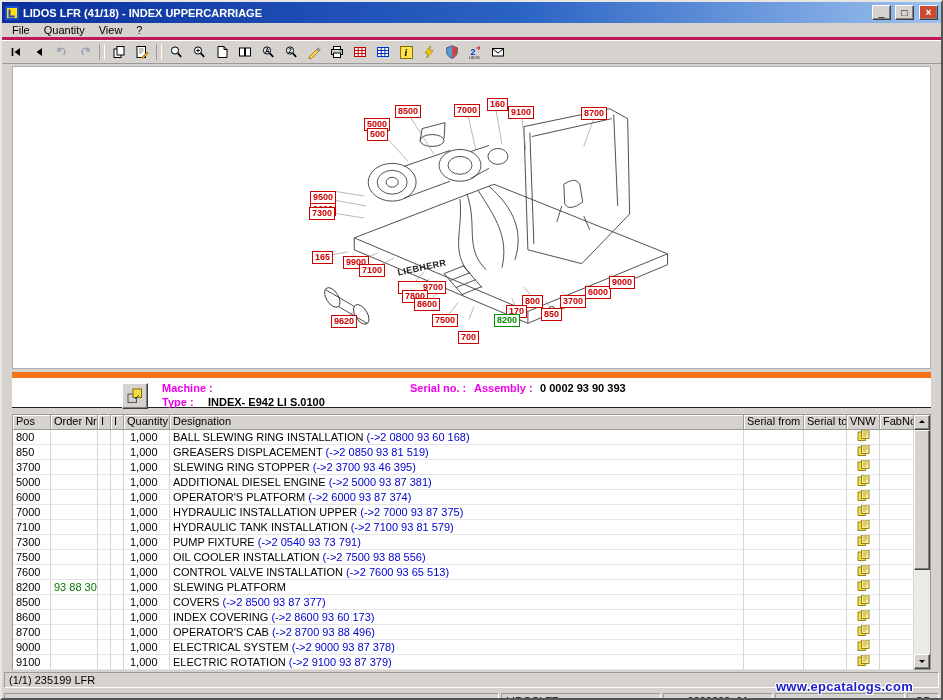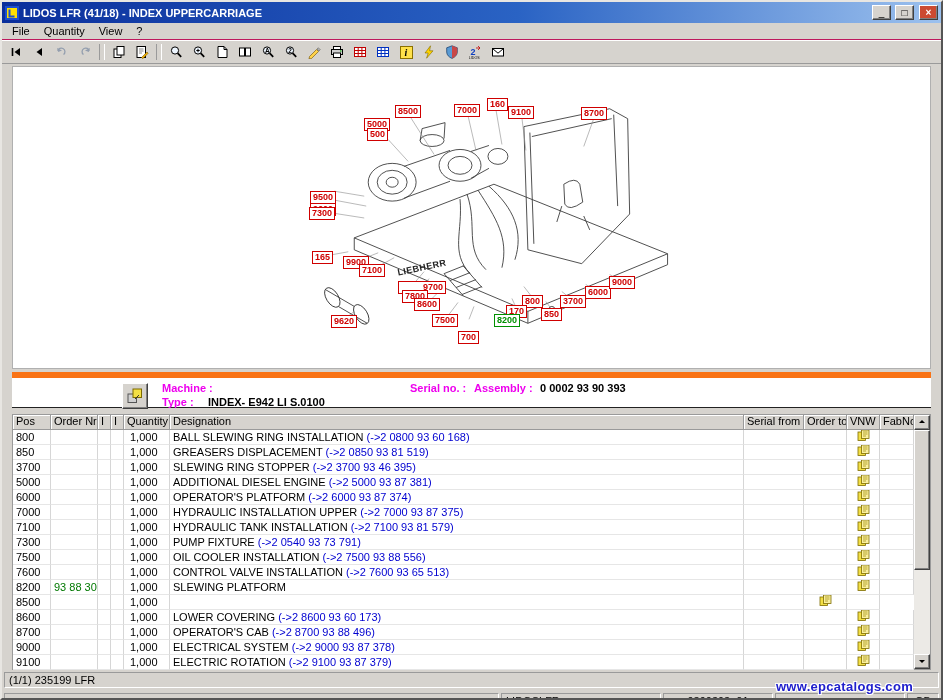--- a/index.html
+++ b/index.html
@@ -11,21 +11,21 @@
   
   .titlebar { flex:0 0 21px; background:linear-gradient(90deg,#0b2f9c 0%,#2a63c4 55%,#9cc1ee 100%);
     display:flex; align-items:center; gap:4px; padding:0 3px; }
   .title-text { flex:1; color:#fff; font-size:11px; font-weight:bold; white-space:nowrap; overflow:hidden; }
   .ctrl { width:19px; height:15px; background:#d6d3ce; border:1px solid; border-color:#fff #404040 #404040 #fff;
     box-shadow:inset -1px -1px 0 #808080; font-size:10px; line-height:12px; text-align:center; color:#000;
     padding:0; font-family:inherit; }
   .ctrl.close { background:#cc4a31; color:#fff; font-weight:bold; margin-left:1px; }
 
   
-  .menubar { flex:0 0 17px; display:flex; align-items:center; font-size:11px; padding:0 3px; border-bottom:1px solid #be185d; }
+  .menubar { flex:0 0 17px; display:flex; align-items:center; font-size:11px; padding:0 3px; border-bottom:3px solid #be185d; }
   .menu-item { padding:1px 7px; color:#000; }
 
   
   .toolbar { flex:0 0 24px; display:flex; align-items:center; padding:0 3px; gap:1px;
     border-top:1px solid #fff; border-bottom:1px solid #9a9a9a; }
   .tb-btn { width:22px; height:21px; background:transparent; border:1px solid transparent; padding:0;
     display:flex; align-items:center; justify-content:center; }
   .tb-btn.disabled { opacity:.4; }
   .tb-sep { width:6px; height:16px; margin:0 2px; border-left:1px solid #9a9a9a; border-right:1px solid #fff; }
   .i14 { width:14px; height:14px; display:block; }
@@ -374,21 +374,21 @@
   <div class="table-wrap">
     <div class="grid">
       <div class="thead">
         <div class="th">Pos</div>
         <div class="th">Order Nr.</div>
         <div class="th">I</div>
         <div class="th">I</div>
         <div class="th">Quantity</div>
         <div class="th">Designation</div>
         <div class="th">Serial from</div>
-        <div class="th">Order to</div>
+        <div class="th">Serial to</div>
         <div class="th">VNW</div>
         <div class="th">FabNo</div>
       </div>
       <div class="tbody">
           <div class="trow">
             <div class="td pos">800</div>
             <div class="td ord"></div>
             <div class="td i"></div>
             <div class="td i"></div>
             <div class="td qty">1,000</div>
@@ -583,38 +583,39 @@
                 </svg></span>
             </div>
             <div class="td fab"></div>
           </div>
           <div class="trow">
             <div class="td pos">8500</div>
             <div class="td ord"></div>
             <div class="td i"></div>
             <div class="td i"></div>
             <div class="td qty">1,000</div>
+            <div class="td des"><span class="dname">COVERS</span><span class="link"> (-&gt;2 8500 93 87 377)</span></div>
             <div class="td sf"></div>
             <div class="td st"></div>
             <div class="td vnw">
               <span class="ic"><svg width="13" height="13" viewBox="0 0 13 13">
                   <rect x="1" y="3" width="7.5" height="8.5" fill="#f3df45" stroke="#7d6b00" stroke-width="0.8"></rect>
                   <rect x="4.5" y="1" width="7.5" height="8.5" fill="#faf0a0" stroke="#7d6b00" stroke-width="0.8"></rect>
                   <path d="M6 3 h4.5 M6 5 h4.5 M6 7 h3" stroke="#9a8500" stroke-width="0.7" fill="none"></path>
                 </svg></span>
             </div>
             <div class="td fab"></div>
           </div>
           <div class="trow">
             <div class="td pos">8600</div>
             <div class="td ord"></div>
             <div class="td i"></div>
             <div class="td i"></div>
             <div class="td qty">1,000</div>
-            <div class="td des"><span class="dname">LOWER COVERING</span><span class="link"> (-&gt;2 8600 93 60 173)</span></div>
+            <div class="td des"><span class="dname">INDEX COVERING</span><span class="link"> (-&gt;2 8600 93 60 173)</span></div>
             <div class="td sf"></div>
             <div class="td st"></div>
             <div class="td vnw">
               <span class="ic"><svg width="13" height="13" viewBox="0 0 13 13">
                   <rect x="1" y="3" width="7.5" height="8.5" fill="#f3df45" stroke="#7d6b00" stroke-width="0.8"></rect>
                   <rect x="4.5" y="1" width="7.5" height="8.5" fill="#faf0a0" stroke="#7d6b00" stroke-width="0.8"></rect>
                   <path d="M6 3 h4.5 M6 5 h4.5 M6 7 h3" stroke="#9a8500" stroke-width="0.7" fill="none"></path>
                 </svg></span>
             </div>
             <div class="td fab"></div>

